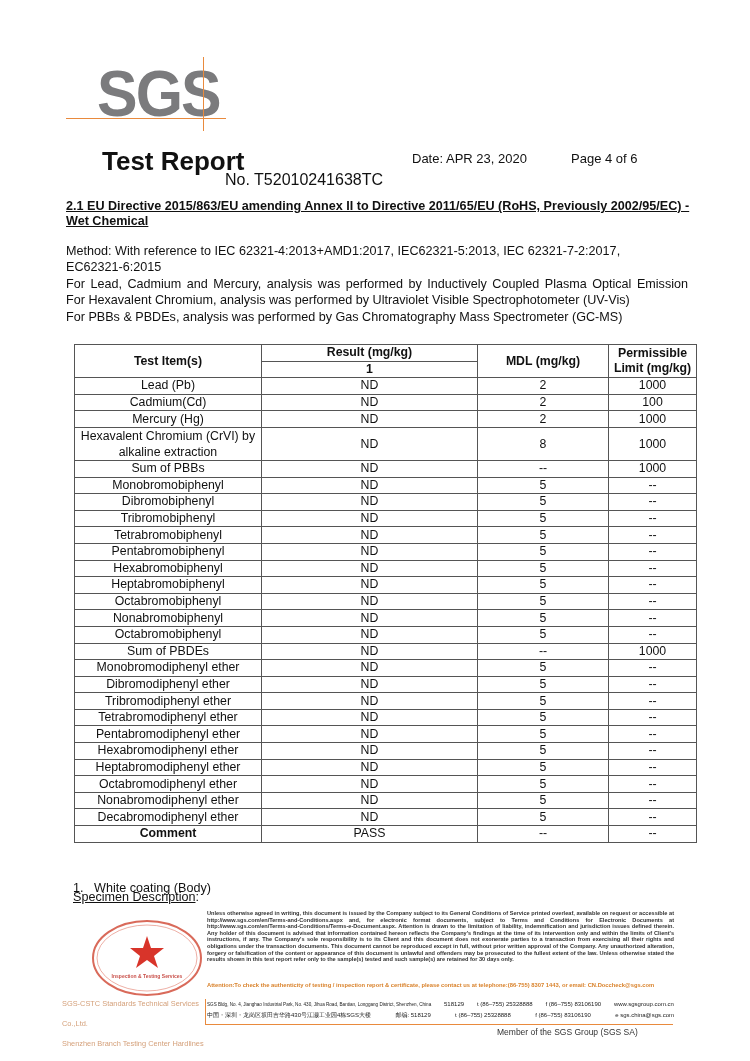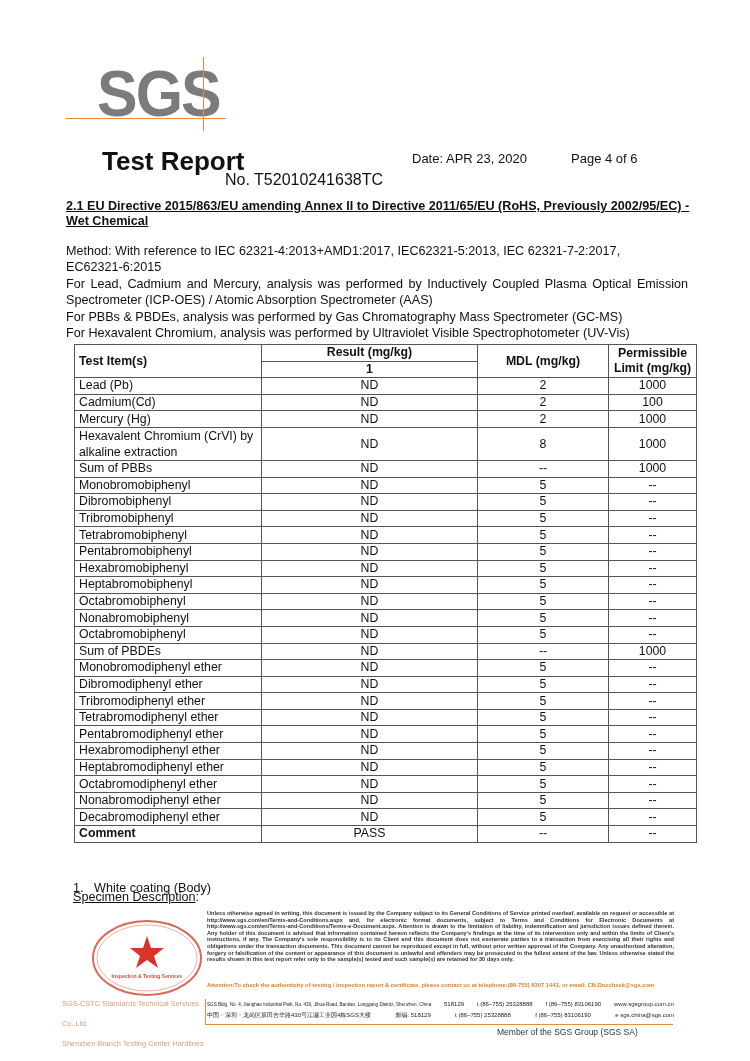--- a/index.html
+++ b/index.html
@@ -22,21 +22,21 @@
   .section-title { left:66px; top:199px; width:630px; font-size:12.6px; font-weight:bold;
                    text-decoration:underline; line-height:15px; }
   .method { left:66px; top:243px; width:622px; font-size:12.6px; line-height:16.4px; }
   .method div.j { text-align:justify; text-align-last:justify; }
 
   
   table.results { position:absolute; left:74px; top:344px; width:622px; border-collapse:collapse;
                   font-size:12.3px; table-layout:fixed; }
   table.results td, table.results th { border:1px solid #555; padding:0 4px; height:15.6px; line-height:15px; }
   table.results th { font-weight:bold; }
-  .c1 { text-align:left; }
+  .c1 { text-align:center; }
   .cc { text-align:center; }
   tr.hex td { height:32px; line-height:16px; }
 
   .spec-label { left:73px; top:864px; font-size:12.6px;margin-top:26px; }
   .spec-label span.u { text-decoration:underline; }
   .spec-item { left:73px; top:881px; font-size:12.6px; }
   .spec-item .num { display:inline-block; width:21px; }
 
   
   .seal { left:90px; top:918px; width:114px; height:80px; }
@@ -61,23 +61,22 @@
 <div class="abs hdr-no">No. T52010241638TC</div>
 <div class="abs hdr-date">Date:  APR 23, 2020</div>
 <div class="abs hdr-page">Page 4 of 6</div>
 
 <div class="abs section-title">2.1 EU Directive 2015/863/EU amending Annex II to Directive 2011/65/EU (RoHS, Previously 2002/95/EC) - Wet Chemical</div>
 
 <div class="abs method">
   <div>Method: With reference to IEC 62321-4:2013+AMD1:2017, IEC62321-5:2013, IEC 62321-7-2:2017,</div>
   <div>EC62321-6:2015</div>
   <div class="j">For Lead, Cadmium and Mercury, analysis was performed by Inductively Coupled Plasma Optical Emission</div>
-  <div>Spectrometer (ICP-OES) / Atomic Absorption Spectrometer (AAS)</div>
+  <div>For Hexavalent Chromium, analysis was performed by Ultraviolet Visible Spectrophotometer (UV-Vis)</div>
   <div>For PBBs &amp; PBDEs, analysis was performed by Gas Chromatography Mass Spectrometer (GC-MS)</div>
-  <div>For Hexavalent Chromium, analysis was performed by Ultraviolet Visible Spectrophotometer (UV-Vis)</div>
 </div>
 
 <table class="results">
   <colgroup>
     <col style="width:187px">
       <col style="width:216px">
       <col style="width:131px">
       <col style="width:88px">
   </colgroup>
   <thead>

